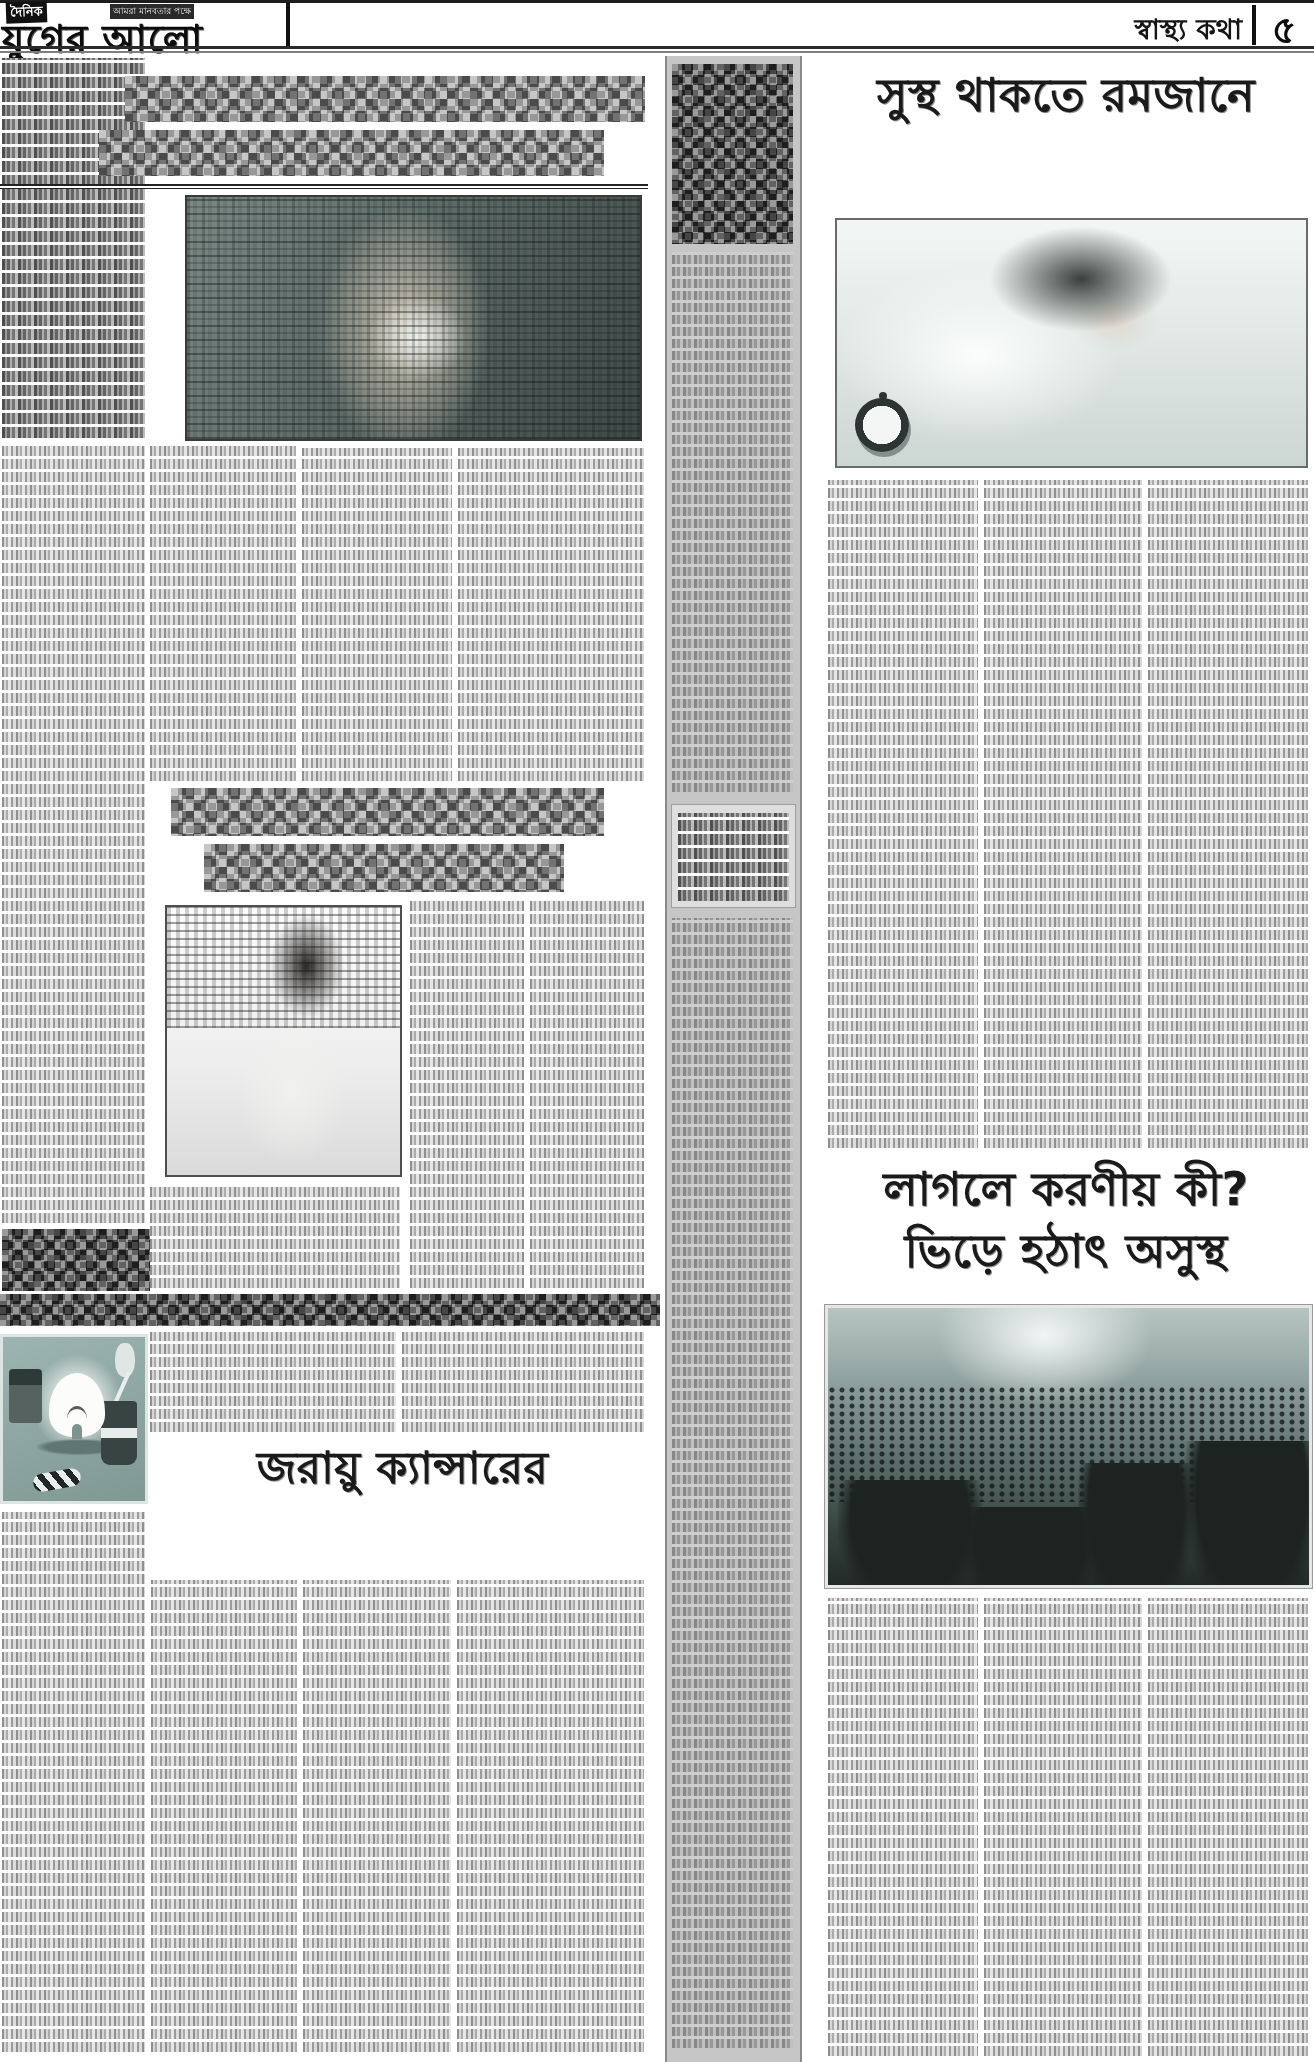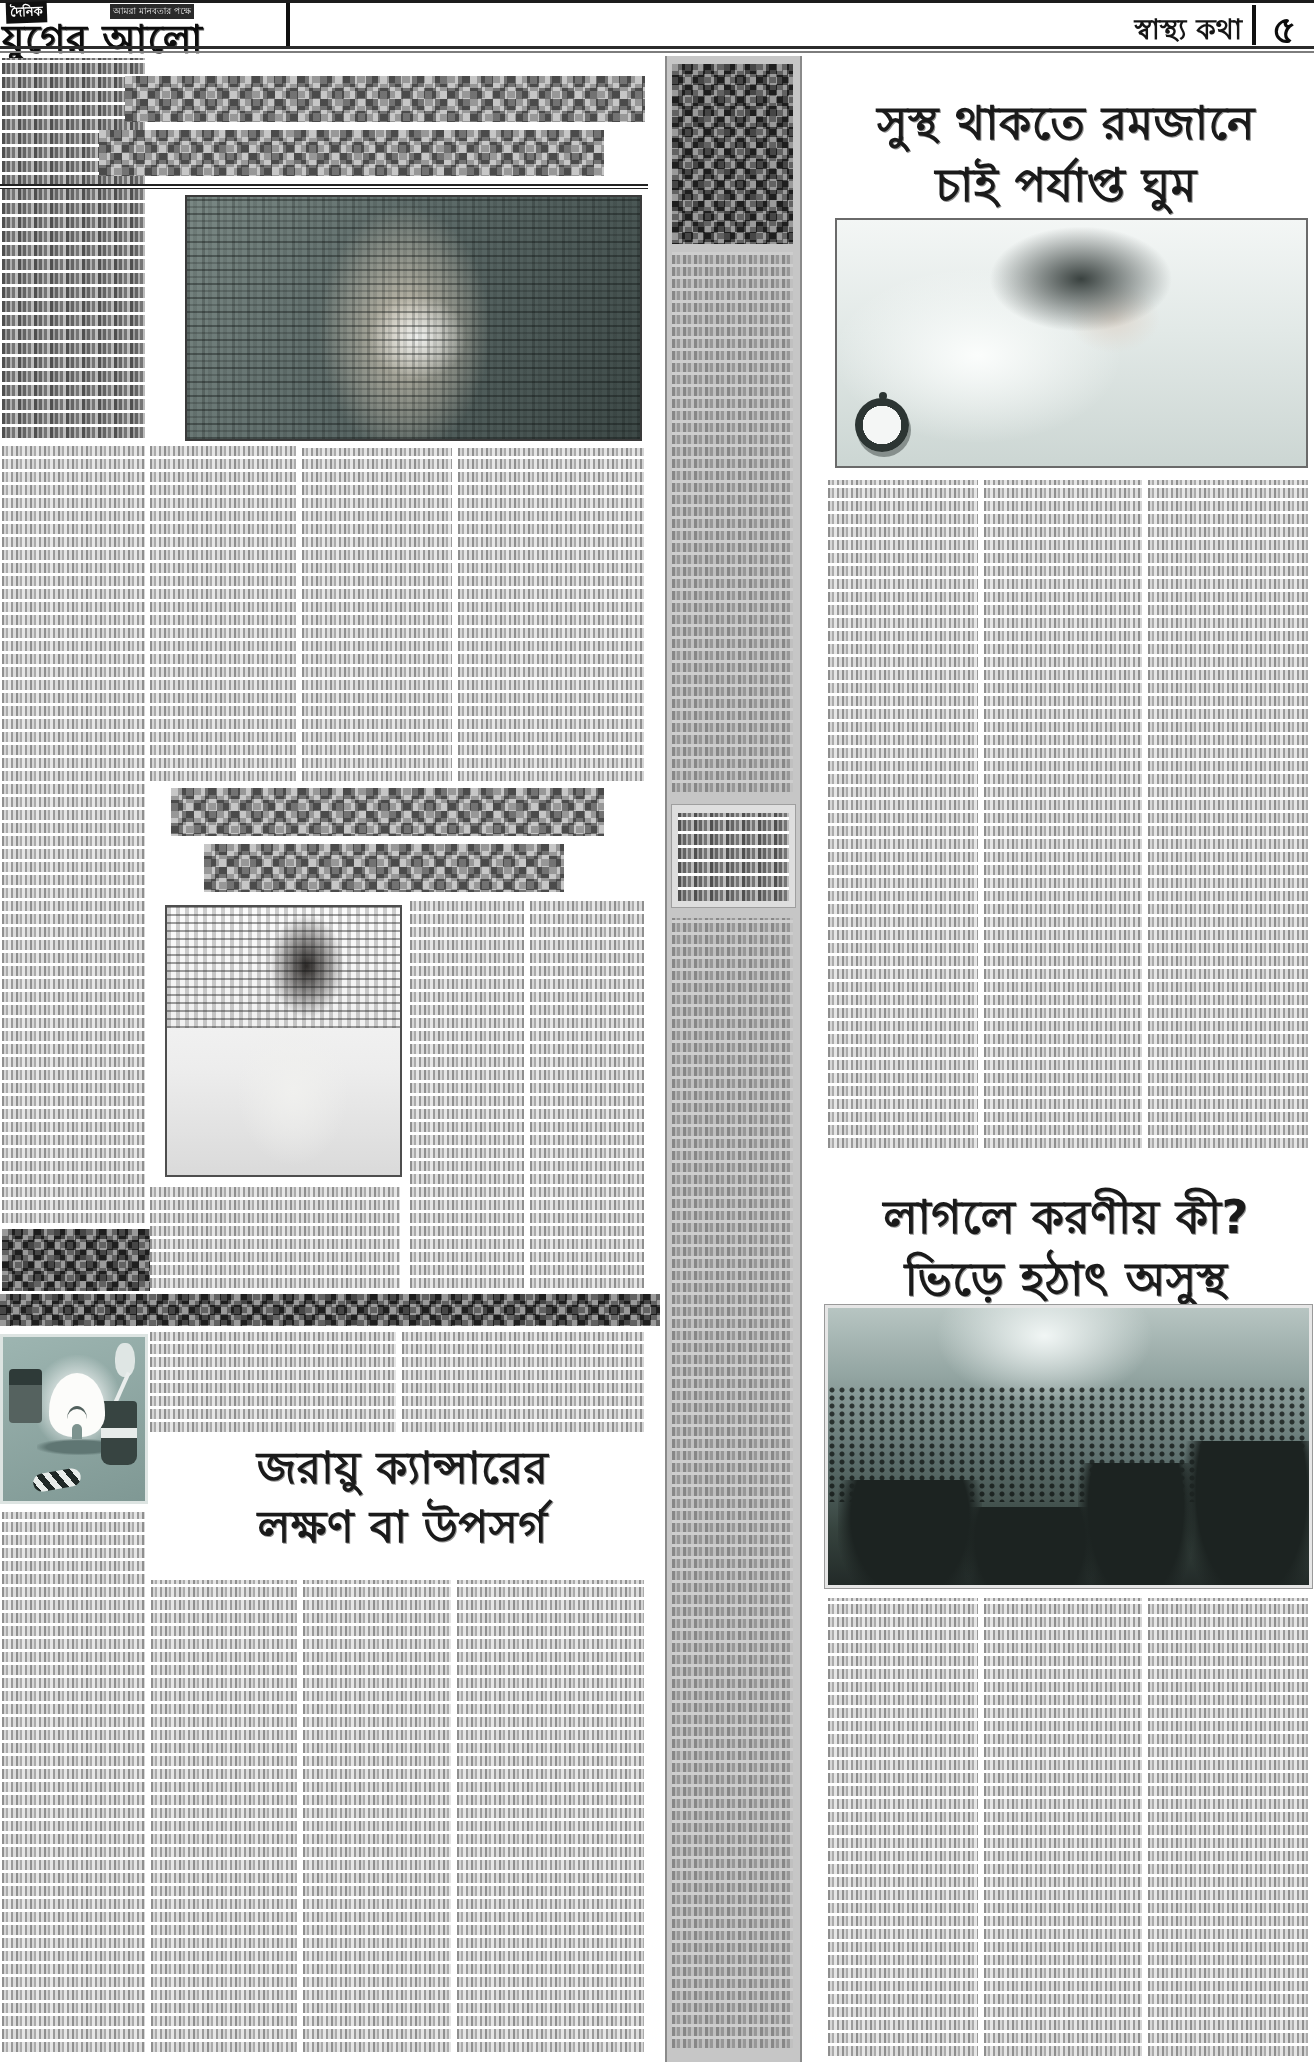--- a/index.html
+++ b/index.html
@@ -40,21 +40,21 @@
         background-size:23px 23px,15px 15px;}
   .mosaic-dark{background-image:
         repeating-conic-gradient(rgba(0,0,0,.5) 0% 25%, rgba(185,185,185,.3) 25% 50%),
         repeating-conic-gradient(#3c3c3c 0% 25%, #8d8d8d 25% 50%);
         background-size:21px 21px,13px 13px;}
   .abs{position:absolute;}
 
   
   .headline{position:absolute;font-weight:800;text-align:center;color:#1a1a1a;
             line-height:1.35;letter-spacing:.5px;text-shadow:1px 1px 0 rgba(60,60,60,.55);}
-  .hl-46{font-size:46px;margin-top:28px;} .hl-44{font-size:44px;}
+  .hl-46{font-size:46px;} .hl-44{font-size:44px;}
 
   
   .photo{position:absolute;box-sizing:border-box;overflow:hidden;}
   .photo-sneeze{left:185px;top:195px;width:457px;height:246px;border:2px solid #3a3a3a;
      background:
        radial-gradient(ellipse 70px 60px at 51% 58%, #eef0ee 0%, rgba(238,240,238,0) 70%),
        radial-gradient(ellipse 110px 160px at 48% 55%, #cbc3b2 0%, rgba(203,195,178,.35) 55%, rgba(0,0,0,0) 78%),
        linear-gradient(120deg,#7b8985 0%,#5c6a68 45%,#3d4947 100%);}
   .ghost{position:absolute;inset:0;background-image:
        repeating-linear-gradient(0deg, rgba(12,16,15,.38) 0 2px, rgba(12,16,15,0) 2px 7px,
@@ -181,40 +181,38 @@
     <div class="cupL"></div>
     <div class="swirl"></div>
     <div class="straw"></div>
     <div class="cupR"></div>
     <div class="candy"></div>
     <div class="tooth"></div>
   </div>
 
   <div class="headline hl-44" style="left:150px;top:1438px;width:505px;height:138px;">
     <div>জরায়ু ক্যান্সারের</div>
-    <div>লক্ষণ বা উপসর্গ</div>
   </div>
 
   <div class="abs mx" style="left:2px;top:1512px;width:143px;height:540px;"></div>
   <div class="abs mx" style="left:151px;top:1580px;width:146px;height:472px;"></div>
   <div class="abs mx" style="left:303px;top:1580px;width:148px;height:472px;"></div>
   <div class="abs mx" style="left:457px;top:1580px;width:187px;height:472px;"></div>
 
   <div class="mid-strip">
     <div class="mid-head mosaic-dark"></div>
     <div class="abs mx-strip" style="left:5px;top:196px;width:121px;height:540px;"></div>
     <div class="mid-highlight">
       <div class="abs mx-dark" style="left:6px;top:8px;width:111px;height:88px;"></div>
     </div>
     <div class="abs mx-strip" style="left:5px;top:862px;width:121px;height:1130px;"></div>
   </div>
 
   <div class="headline hl-46" style="left:820px;top:64px;width:492px;height:144px;">
     <div>সুস্থ থাকতে রমজানে</div>
-    <div>চাই পর্যাপ্ত ঘুম</div>
   </div>
 
   <div class="photo photo-sleep">
     <div class="clock"></div>
   </div>
 
   <div class="abs mx" style="left:828px;top:480px;width:150px;height:668px;"></div>
   <div class="abs mx" style="left:984px;top:480px;width:158px;height:668px;"></div>
   <div class="abs mx" style="left:1148px;top:480px;width:160px;height:668px;"></div>
 

